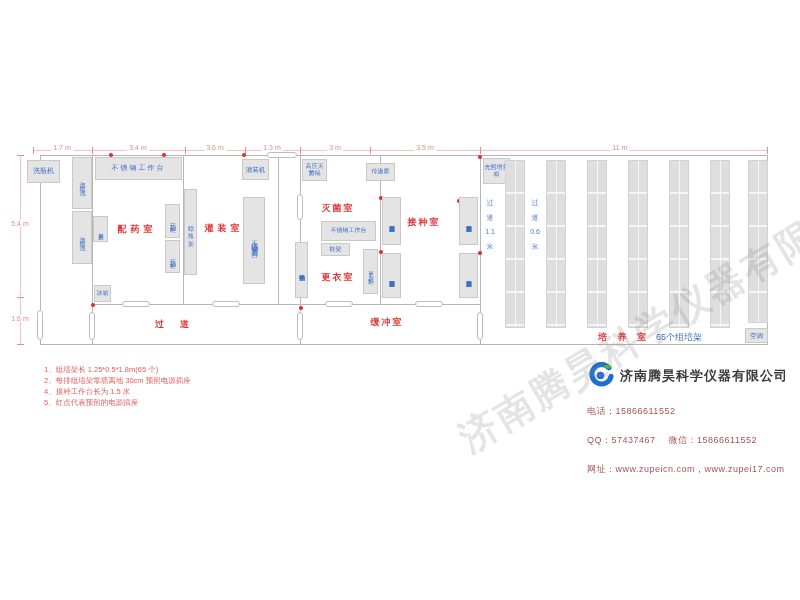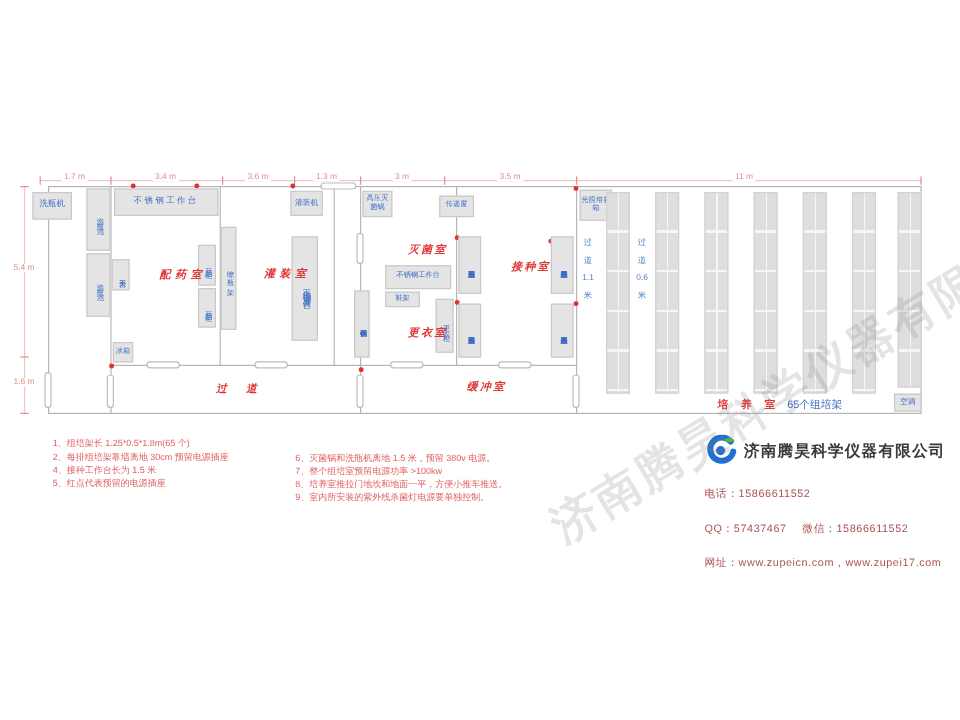--- a/index.html
+++ b/index.html
@@ -3,21 +3,21 @@
 <meta charset="utf-8">
 <style>
   html,body{margin:0;padding:0;background:#fff;}
   #canvas{position:relative;width:800px;height:600px;background:#fff;overflow:hidden;
           font-family:"Liberation Sans","DejaVu Sans",sans-serif;}
   .wall{position:absolute;background:#b6b6b6;}
   .box{position:absolute;background:#e4e4e4;border:1px solid #c9c9c9;box-sizing:border-box;
        color:#3b6cc5;font-size:6px;line-height:1.2;display:flex;align-items:center;justify-content:center;
        text-align:center;overflow:hidden;}
   .vtext{writing-mode:vertical-rl;text-orientation:upright;}
-  .room-label{position:absolute;color:#e03535;font-size:9px;font-weight:bold;text-align:right;white-space:nowrap;font-style:italic;}
+  .room-label{position:absolute;color:#e03535;font-size:9px;font-weight:bold;text-align:center;white-space:nowrap;}
   .door-h{position:absolute;height:6px;background:#fff;border:1px solid #bdbdbd;border-radius:3px;box-sizing:border-box;}
   .door-v{position:absolute;width:6px;background:#fff;border:1px solid #bdbdbd;border-radius:3px;box-sizing:border-box;}
   .dot{position:absolute;width:3.5px;height:3.5px;border-radius:50%;background:#e03030;}
   .dim-line{position:absolute;background:#f0c4c4;}
   .tick-v{position:absolute;width:1px;height:7px;background:#e58c8c;}
   .tick-h{position:absolute;width:7px;height:1px;background:#e58c8c;}
   .dim-label{position:absolute;color:#e58c8c;font-size:7px;background:#fff;padding:0 2px;transform:translateX(-50%);white-space:nowrap;}
   .dim-label-left{position:absolute;color:#e58c8c;font-size:7px;background:#fff;transform:translateX(-50%);white-space:nowrap;}
   .aisle{position:absolute;color:#4a7cc7;font-size:7px;width:14px;text-align:center;line-height:2.1;word-break:keep-all;}
   .rack{position:absolute;width:20px;background:#dedede;border:1px solid #d2d2d2;box-sizing:border-box;
@@ -152,26 +152,20 @@
   </div>
 
   <div class="watermark">济南腾昊科学仪器有限公司</div>
 
   <div class="notes">
     <div class="note-item">1、组培架长 1.25*0.5*1.8m(65 个)</div>
     <div class="note-item">2、每排组培架靠墙离地 30cm 预留电源插座</div>
     <div class="note-item">4、接种工作台长为 1.5 米</div>
     <div class="note-item">5、红点代表预留的电源插座</div>
   </div>
-  <div class="notes-col2">
-    <div class="note-item">6、灭菌锅和洗瓶机离地 1.5 米，预留 380v 电源。</div>
-    <div class="note-item">7、整个组培室预留电源功率 &gt;100kw</div>
-    <div class="note-item">8、培养室推拉门地坎和地面一平，方便小推车推送。</div>
-    <div class="note-item">9、室内所安装的紫外线杀菌灯电源要单独控制。</div>
-  </div>
 
   <div class="company">
     <div class="company-head">
       <span style="display:inline-block;width:27px;height:27px;">
         <svg width="27" height="27" viewBox="0 0 32 32">
           <path d="M26 7 A11.5 11.5 0 1 0 28.5 17" stroke="#1d6fd1" stroke-width="6" fill="none" stroke-linecap="round"></path>
           <path d="M19 5 q6 -4 11 1 q-6 4 -11 -1 z" fill="#52b543"></path>
           <circle cx="16" cy="16" r="4.5" fill="#1d6fd1"></circle>
         </svg>
       </span>

